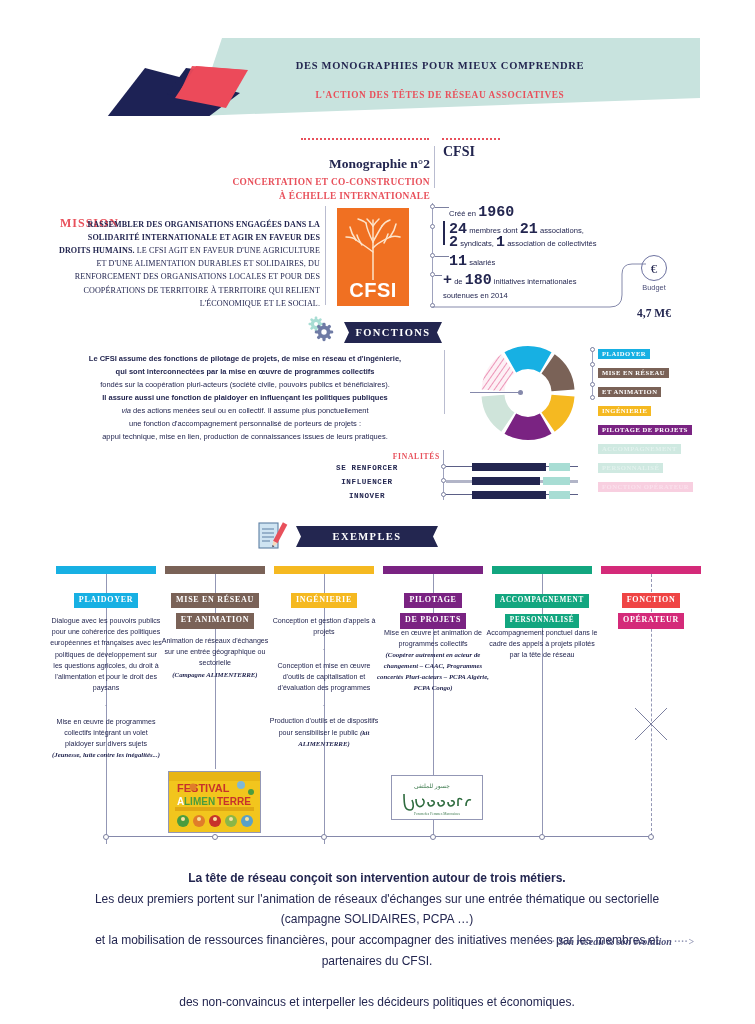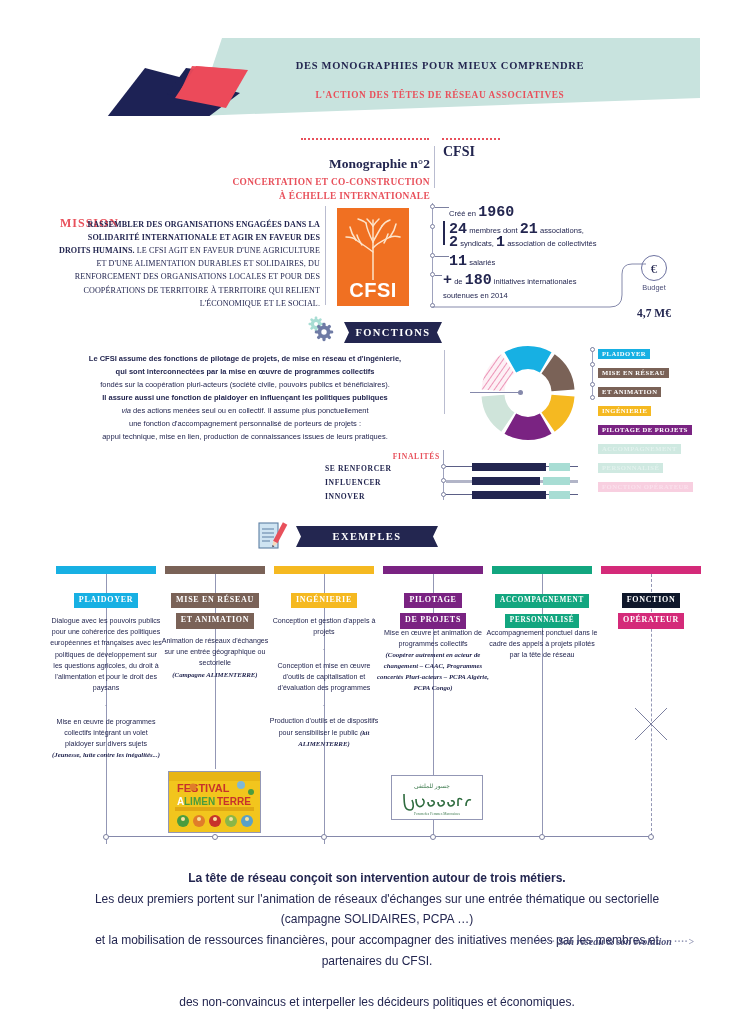--- a/index.html
+++ b/index.html
@@ -107,22 +107,22 @@
   .legend-node { position: absolute; left: 589.5px; width: 5px; height: 5px; border-radius: 50%;
     border: 1px solid #7c80a0; background: #fff; }
   .lg-item { display: inline-block; font-family: "Liberation Serif", serif; font-size: 6.6px;
     font-weight: bold; letter-spacing: 0.5px; padding: 1.5px 4px; color: #fff; margin-bottom: 2.5px; }
 
   
   .fin-label { position: absolute; left: 330px; top: 452px; width: 110px; text-align: right;
     font-family: "Liberation Serif", serif; font-size: 7.6px; font-weight: bold;
     letter-spacing: 0.7px; color: #e8505b; }
   .fin-axis { position: absolute; left: 443px; top: 450px; width: 1px; height: 50px; background: #9ea2bd; }
-  .fin-row { position: absolute; left: 325px; width: 110px; text-align: left;
-    font-family: Liberation Serif, serif; font-size: 7.6px; font-weight: bold;
+  .fin-row { position: absolute; left: 312px; width: 110px; text-align: center;
+    font-family: Liberation Mono, monospace; font-size: 7.6px; font-weight: bold;
     letter-spacing: 0.6px; color: #232650; }
   .fin-node { position: absolute; left: 440.5px; width: 5px; height: 5px; border-radius: 50%;
     border: 1px solid #7c80a0; background: #fff; }
   .fin-track { position: absolute; height: 1.4px; left: 446px; }
   .fin-bar { position: absolute; height: 8px; background: #232650; }
   .fin-cap { position: absolute; height: 8px; background: #a8ddd4; }
 
   
   .cols { position: absolute; left: 56px; top: 566px; width: 645px; }
   .col { position: absolute; top: 0; width: 100px; }
@@ -444,21 +444,21 @@
       </div>
       <div class="col-body" style="top:62px;">
         <span>Accompagnement ponctuel dans le cadre des appels à projets pilotés par la tête de réseau</span>
       </div>
     </div>
 
     <div class="col" style="left:545px;">
       <div class="col-bar" style="background:#d42a79;"></div>
       <div class="col-stem" style="height:262px; border-left:1px dashed #9397b5; background:none; width:0;"></div>
       <div class="col-chip">
-        <span class="chip" style="background:#0f172a;">FONCTION</span><br>
+        <span class="chip" style="background:#ef4444;">FONCTION</span><br>
         <span class="chip" style="background:#d42a79;">OPÉRATEUR</span>
       </div>
       <svg class="cross" style="left:32px; top:140px;" width="36" height="36">
         <line x1="2" y1="2" x2="34" y2="34" stroke="#7c80a0" stroke-width="1"></line>
         <line x1="34" y1="2" x2="2" y2="34" stroke="#7c80a0" stroke-width="1"></line>
       </svg>
     </div>
   </div>
 
   <div class="thumb" style="left:168px; top:771px; width:93px; height:62px;">

